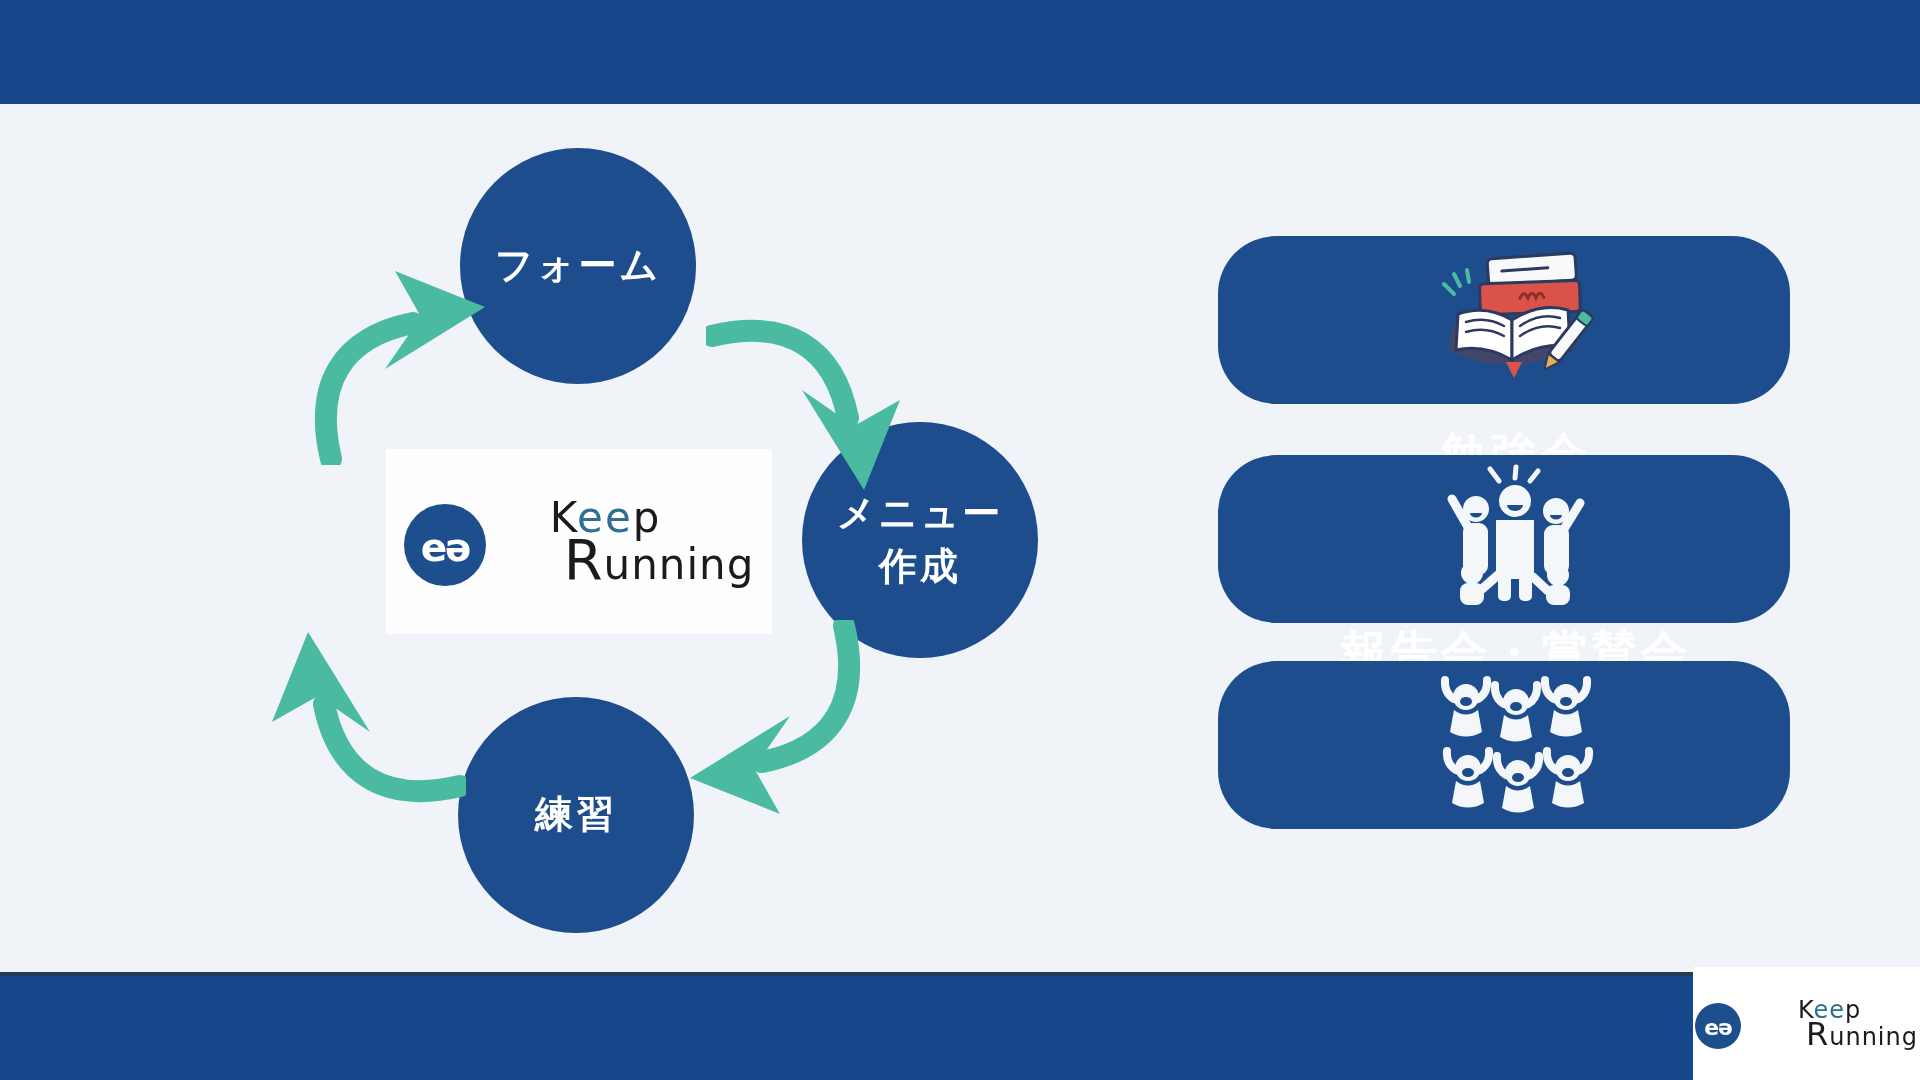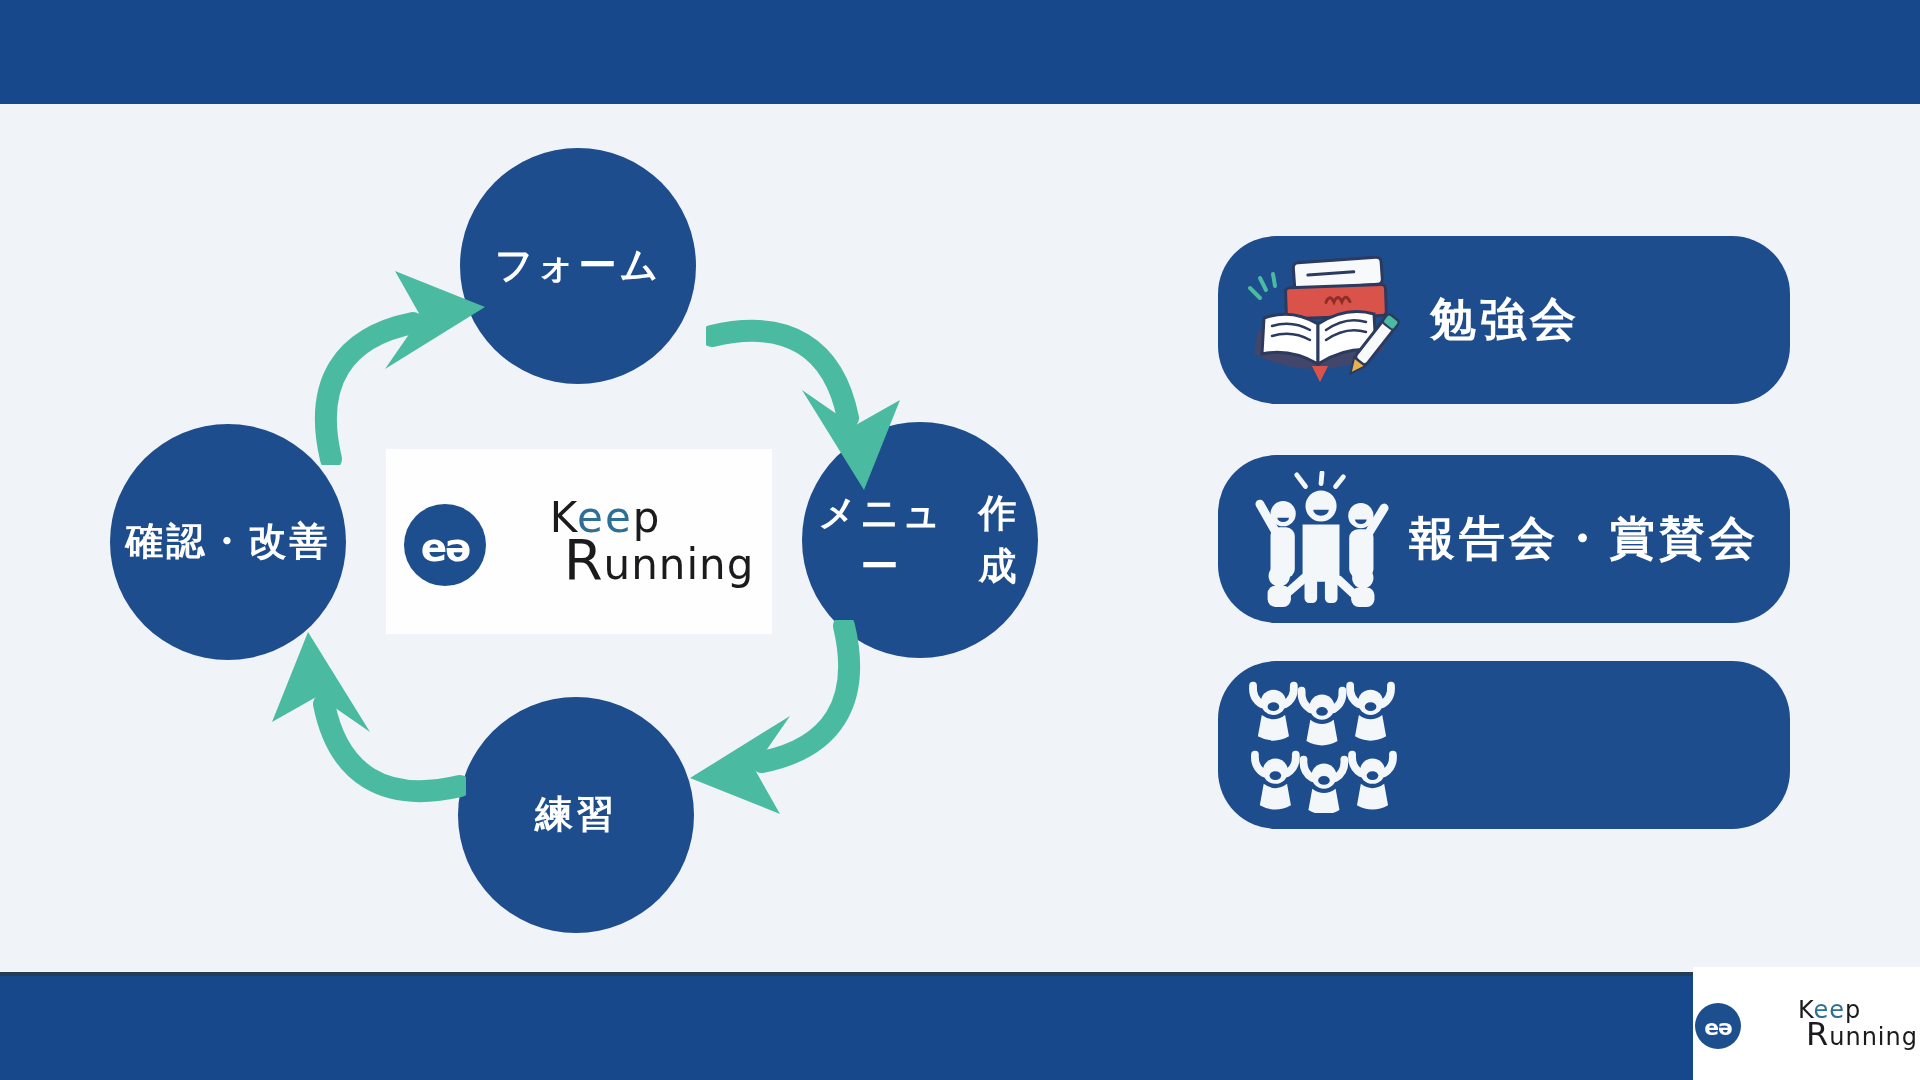--- a/index.html
+++ b/index.html
@@ -5,21 +5,21 @@
   html,body{margin:0;padding:0;}
   body{width:1920px;height:1080px;overflow:hidden;font-family:"Liberation Sans",sans-serif;}
   .stage{position:relative;width:1920px;height:1080px;background:#f0f3f7;overflow:hidden;}
 
   
   .bar-top{position:absolute;left:0;top:0;width:1920px;height:104px;background:#17488c;}
   .bar-bottom{position:absolute;left:0;top:972px;width:1920px;height:108px;background:#17488c;border-top:4px solid #233d55;box-sizing:border-box;}
 
   
   .cycle-circle{position:absolute;width:236px;height:236px;border-radius:50%;background:#1d4d8d;
-    color:#fff;display:flex;align-items:center;justify-content:center;
+    color:#fff;display:flex;flex-direction:column;justify-content:center;
     font-weight:bold;font-size:38px;letter-spacing:3px;line-height:1.4;text-align:center;}
   .circle-top{left:460px;top:148px;}
   .circle-right{left:802px;top:422px;}
   .circle-bottom{left:458px;top:697px;}
   .circle-left{left:110px;top:424px;}
 
   
   .arrow{position:absolute;width:200px;height:200px;}
   .arrow svg{width:100%;height:100%;display:block;}
   .arrow-nw{left:295px;top:265px;}
@@ -40,21 +40,21 @@
   .brand-line2{font-size:42px;line-height:.9;margin-top:-4px;padding-left:14px;letter-spacing:1px;}
   .brand-line2 .big-r{font-size:56px;}
   .brand.small{gap:9px;}
   .brand.small .brand-mark{width:46px;height:46px;}
   .brand.small .brand-line1{font-size:24px;letter-spacing:1px;}
   .brand.small .brand-line2{font-size:24px;margin-top:-2px;padding-left:8px;}
   .brand.small .big-r{font-size:32px;}
 
   
   .activity-card{position:absolute;left:1218px;width:572px;height:168px;background:#1d4d8d;border-radius:58px;
-    display:flex;align-items:center;gap:28px;padding-left:24px;box-sizing:border-box;}
+    display:flex;align-items:center;gap:28px;padding-left:24px;box-sizing:border-box;flex-direction:column;}
   .card-1{top:236px;} .card-2{top:455px;gap:7px;} .card-3{top:661px;}
   .activity-icon{width:160px;height:136px;flex:0 0 160px;display:flex;align-items:center;justify-content:center;}
   .activity-icon svg{width:100%;height:100%;}
   .activity-label{color:#fff;font-weight:bold;font-size:46px;letter-spacing:4px;white-space:nowrap;}
 
   
   .footer-logo-box{position:absolute;left:1693px;top:967px;width:227px;height:113px;background:#fff;
     display:flex;align-items:center;justify-content:center;}
 </style>
 </head>
@@ -67,23 +67,20 @@
 
   <div class="cycle-circle circle-top">
     <span>フォーム</span>
   </div>
   <div class="cycle-circle circle-right">
     <span>メニュー</span>
     <span>作成</span>
   </div>
   <div class="cycle-circle circle-bottom">
     <span>練習</span>
-  </div>
-  <div class="cycle-circle circle-left">
-    <span>確認・改善</span>
   </div>
 
   <div class="arrow arrow-nw">
     <svg viewBox="0 0 200 200">
       <path d="M36,194 C18,118 48,72 118,58" fill="none" stroke="#4ABBA1" stroke-width="22" stroke-linecap="round"></path>
       <path d="M190,42 L100,6 L126,52 L90,104 Z" fill="#4ABBA1"></path>
     </svg>
   </div>
   <div class="arrow arrow-ne">
     <svg viewBox="0 0 200 200">

